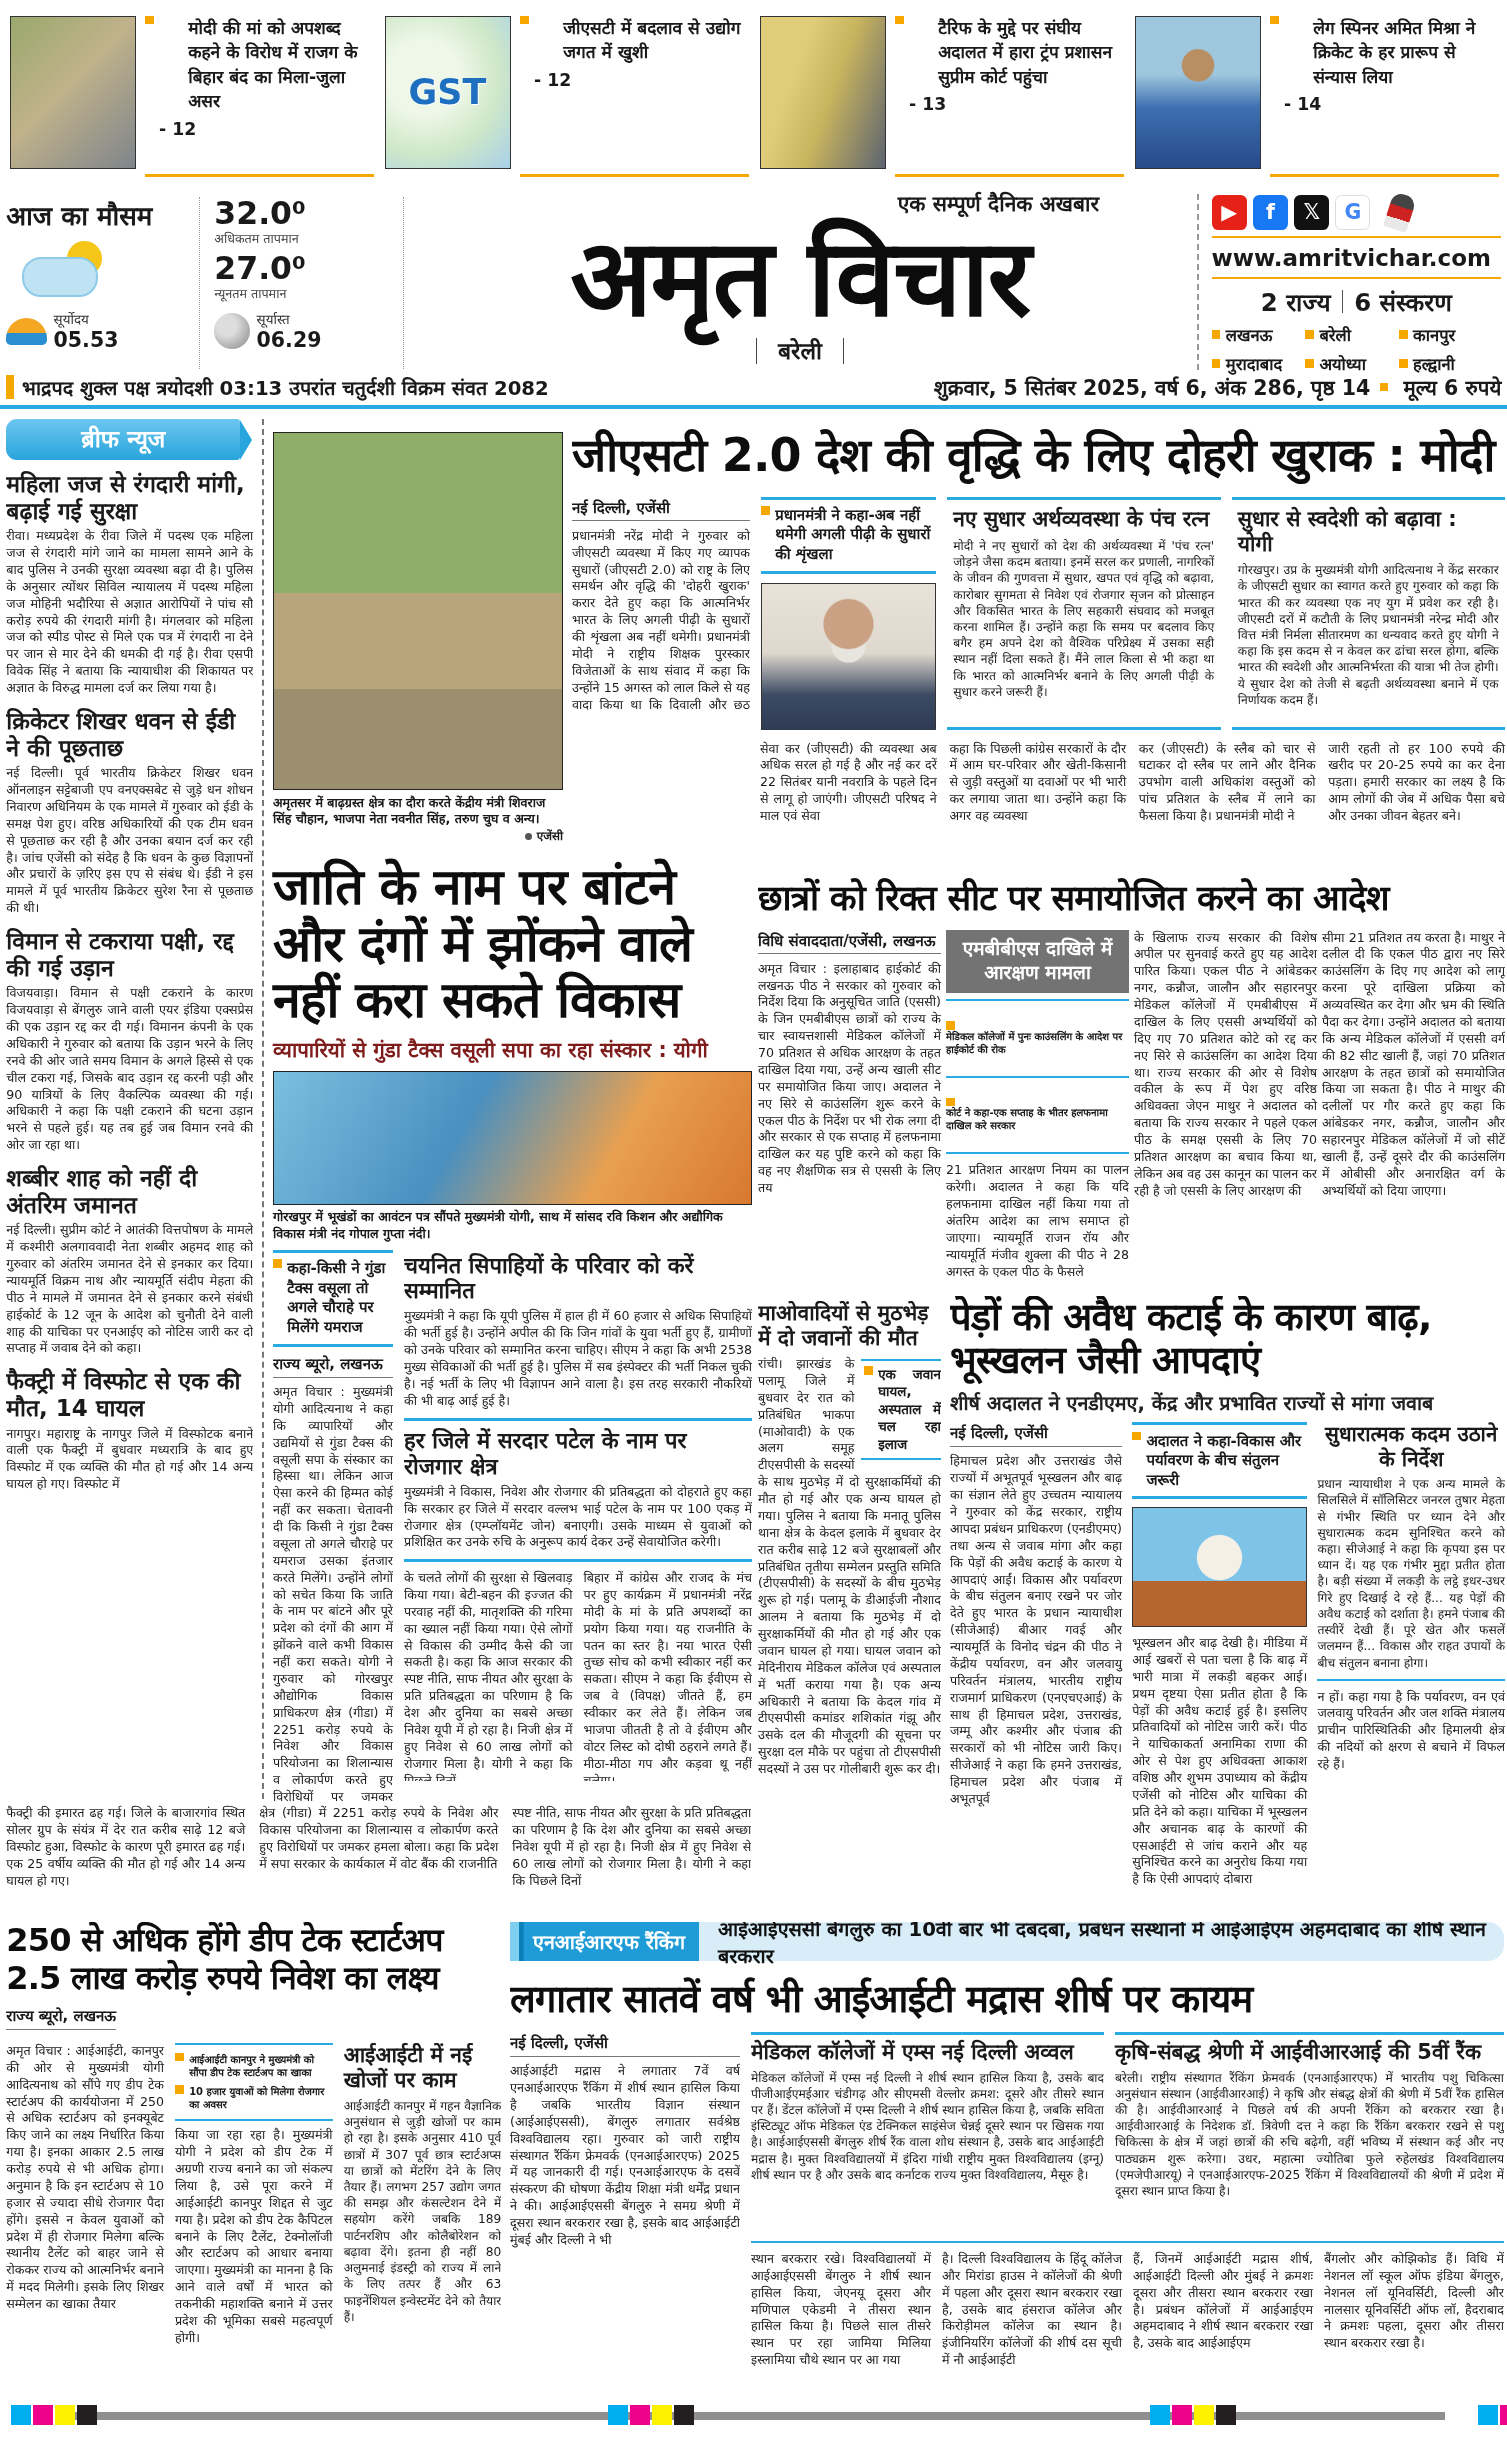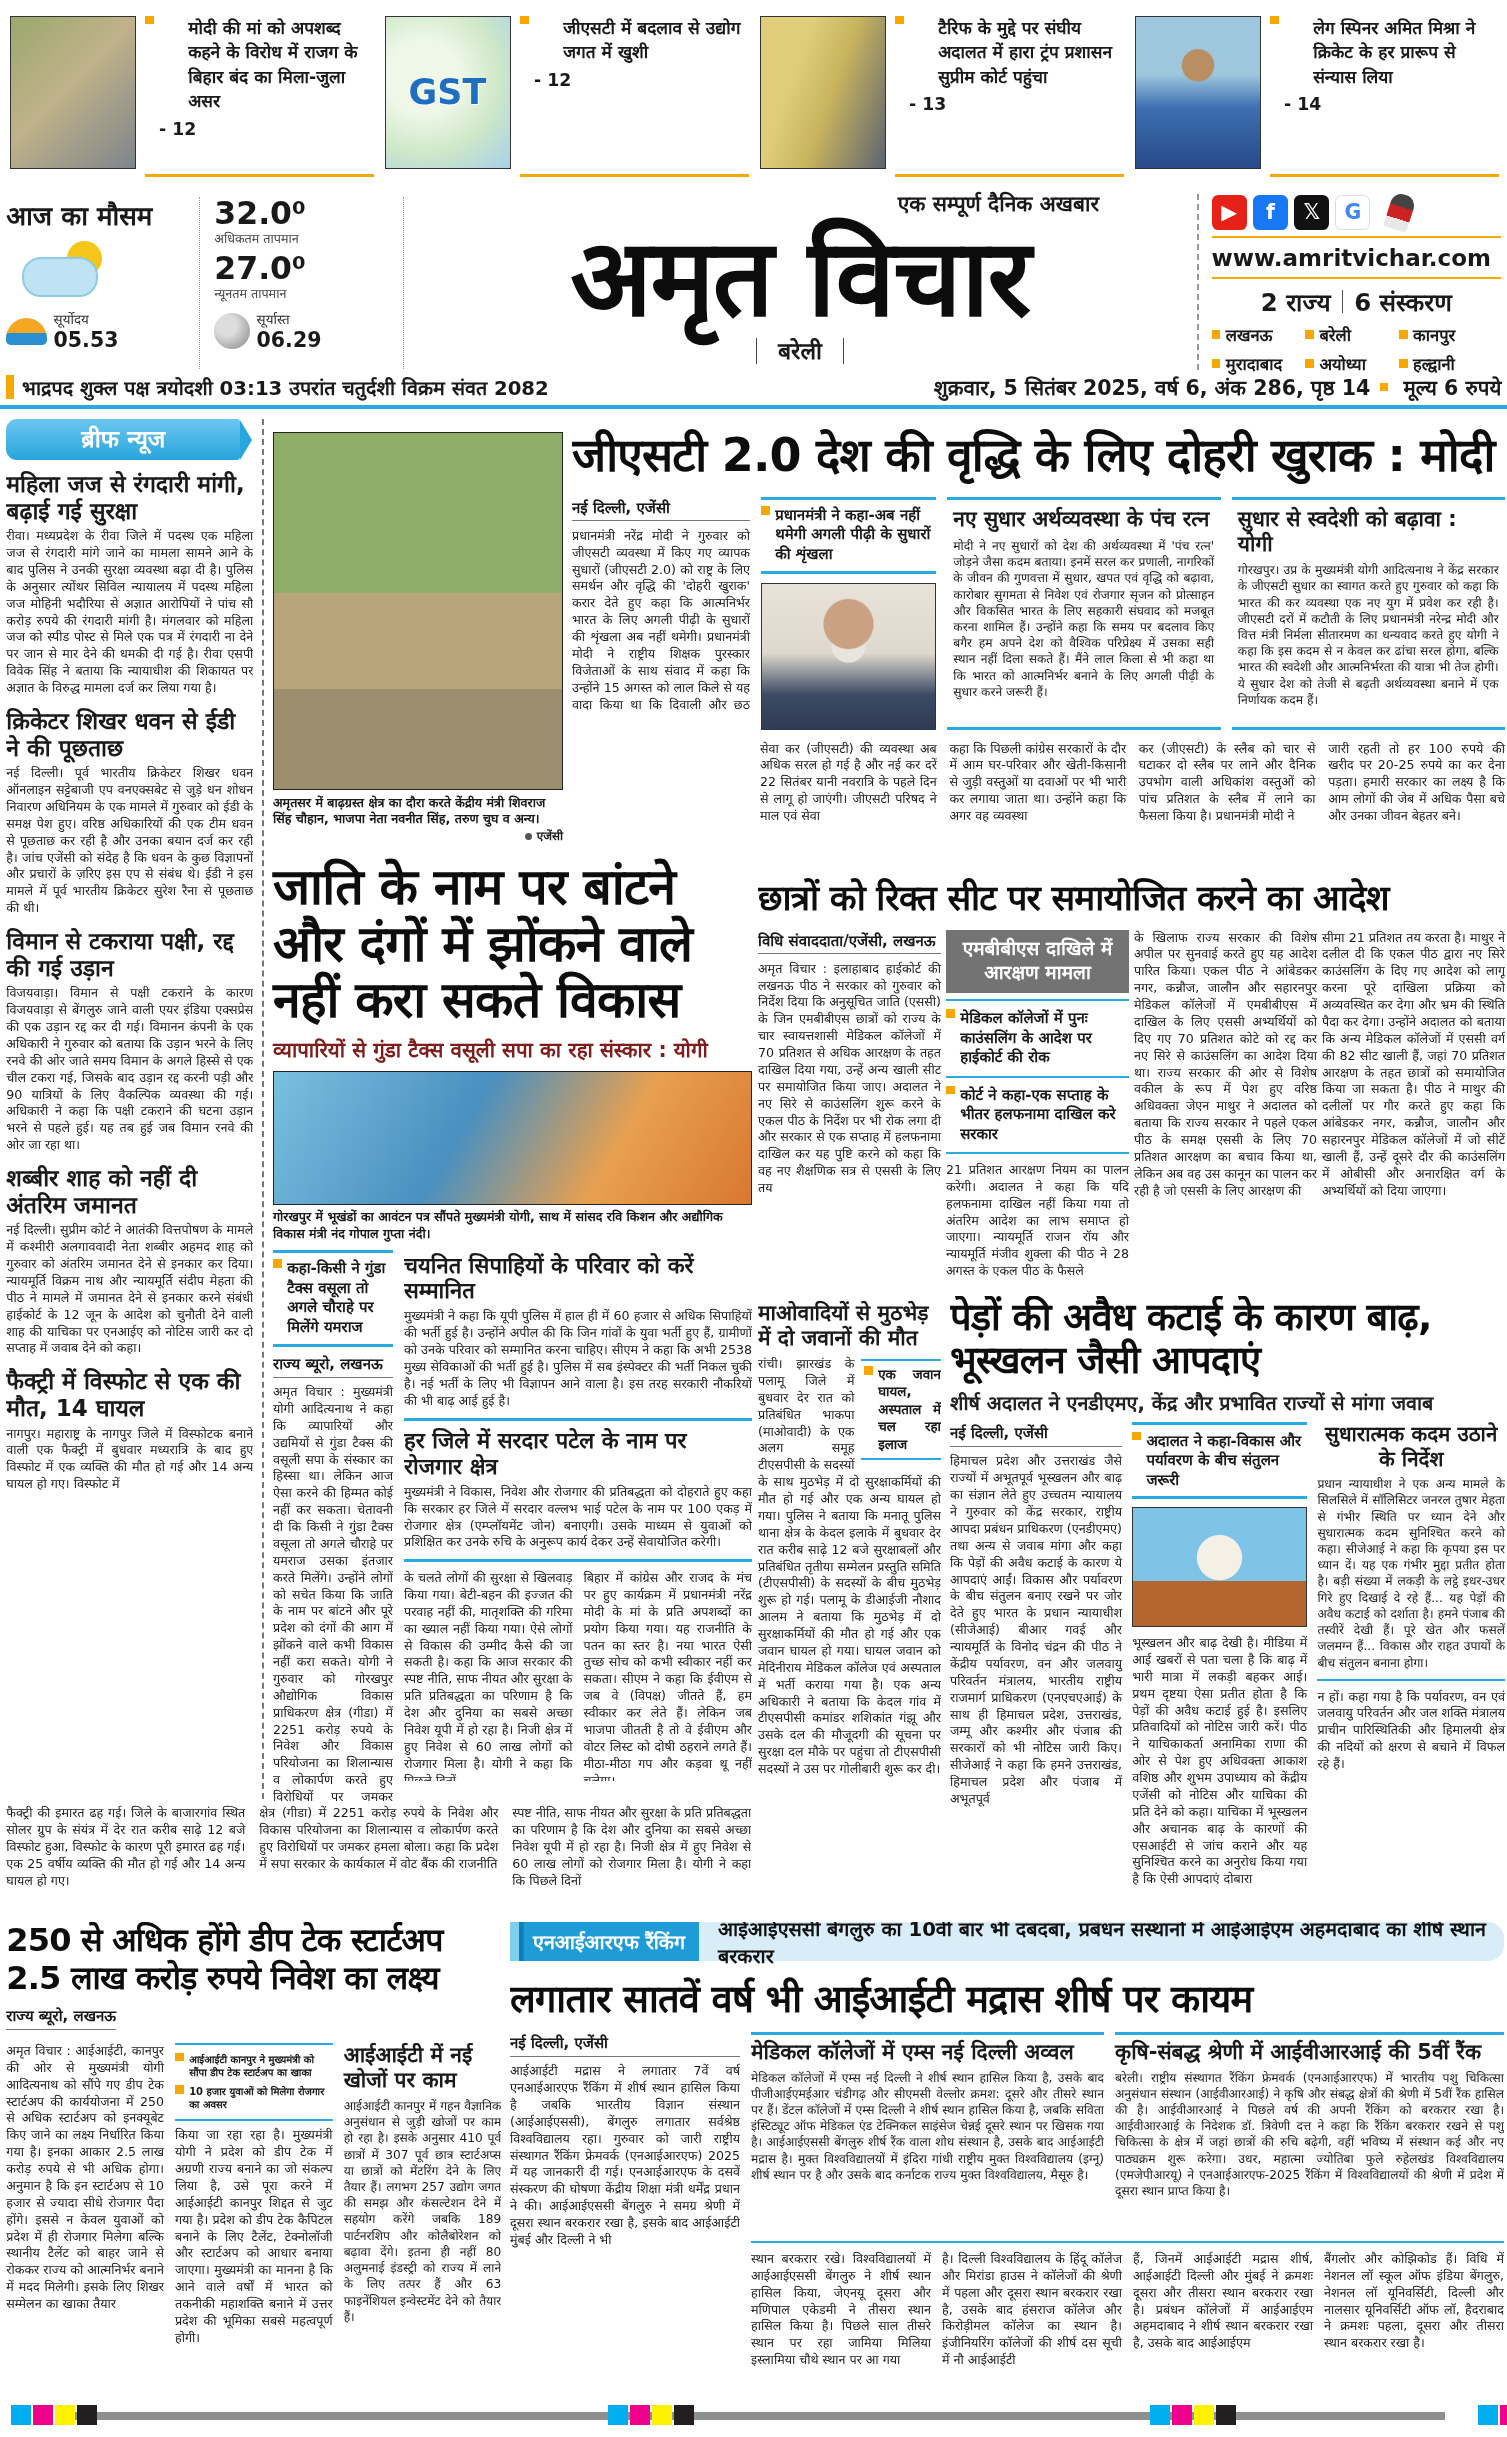--- a/index.html
+++ b/index.html
@@ -106,21 +106,21 @@
   .ccol1{width:120px;flex:none;height:555px;overflow:hidden;}
   .kicker{border-top:3.2px solid #29abe2;border-bottom:3.2px solid #29abe2;padding:6.3px 0;margin-bottom:6.3px;font-size:15px;font-weight:bold;line-height:1.3;display:flex;}
   .ccolR{flex:1;height:555px;overflow:hidden;}
   .sbox-t{font-size:22px;font-weight:800;line-height:1.15;margin:3.2px 0 4.7px;}
   .caste-cont{display:grid;grid-template-columns:1fr 1fr;gap:11px;margin-top:7.9px;height:211px;overflow:hidden;}
   
   .seats{left:758px;top:873px;width:747px;}
   .seats-head{font-size:35px;white-space:nowrap;overflow:hidden;}
   .seats-row{display:grid;grid-template-columns:repeat(4,1fr);gap:5px;margin-top:9.5px;height:370px;overflow:hidden;}
   .tagbox{background:#737373;color:#fff;font-size:19px;font-weight:800;line-height:1.25;padding:7.9px;text-align:center;}
-  .bullet-it{display:flex;font-size:15px;font-weight:bold;line-height:1.3;padding:8px 0;border-bottom:2.4px solid #29abe2;}
+  .bullet-it{display:flex;font-size:10px;font-weight:bold;line-height:1.3;padding:20px 0;border-bottom:2.4px solid #29abe2;flex-direction:column;}
   .bullet-first{border-top:2.4px solid #29abe2;margin-top:6.3px;}
   
   .maoist{left:758px;top:1301px;width:183px;height:611px;overflow:hidden;}
   .mao-t{font-size:21px;font-weight:800;line-height:1.2;margin-bottom:4.7px;}
   .note{float:right;width:77px;border-top:2.4px solid #29abe2;border-bottom:2.4px solid #29abe2;padding:4.7px 0 4.7px 3.2px;
         font-weight:bold;font-size:13.4px;line-height:1.3;margin:3.2px 0 4.7px 6.3px;display:flex;}
   
   .trees{left:950px;top:1296px;width:555px;height:616px;overflow:hidden;}
   .trees-head{font-size:38px;line-height:1.14;}
   .trees-sub{font-size:19.7px;font-weight:800;color:#222;margin:6.3px 0;}

